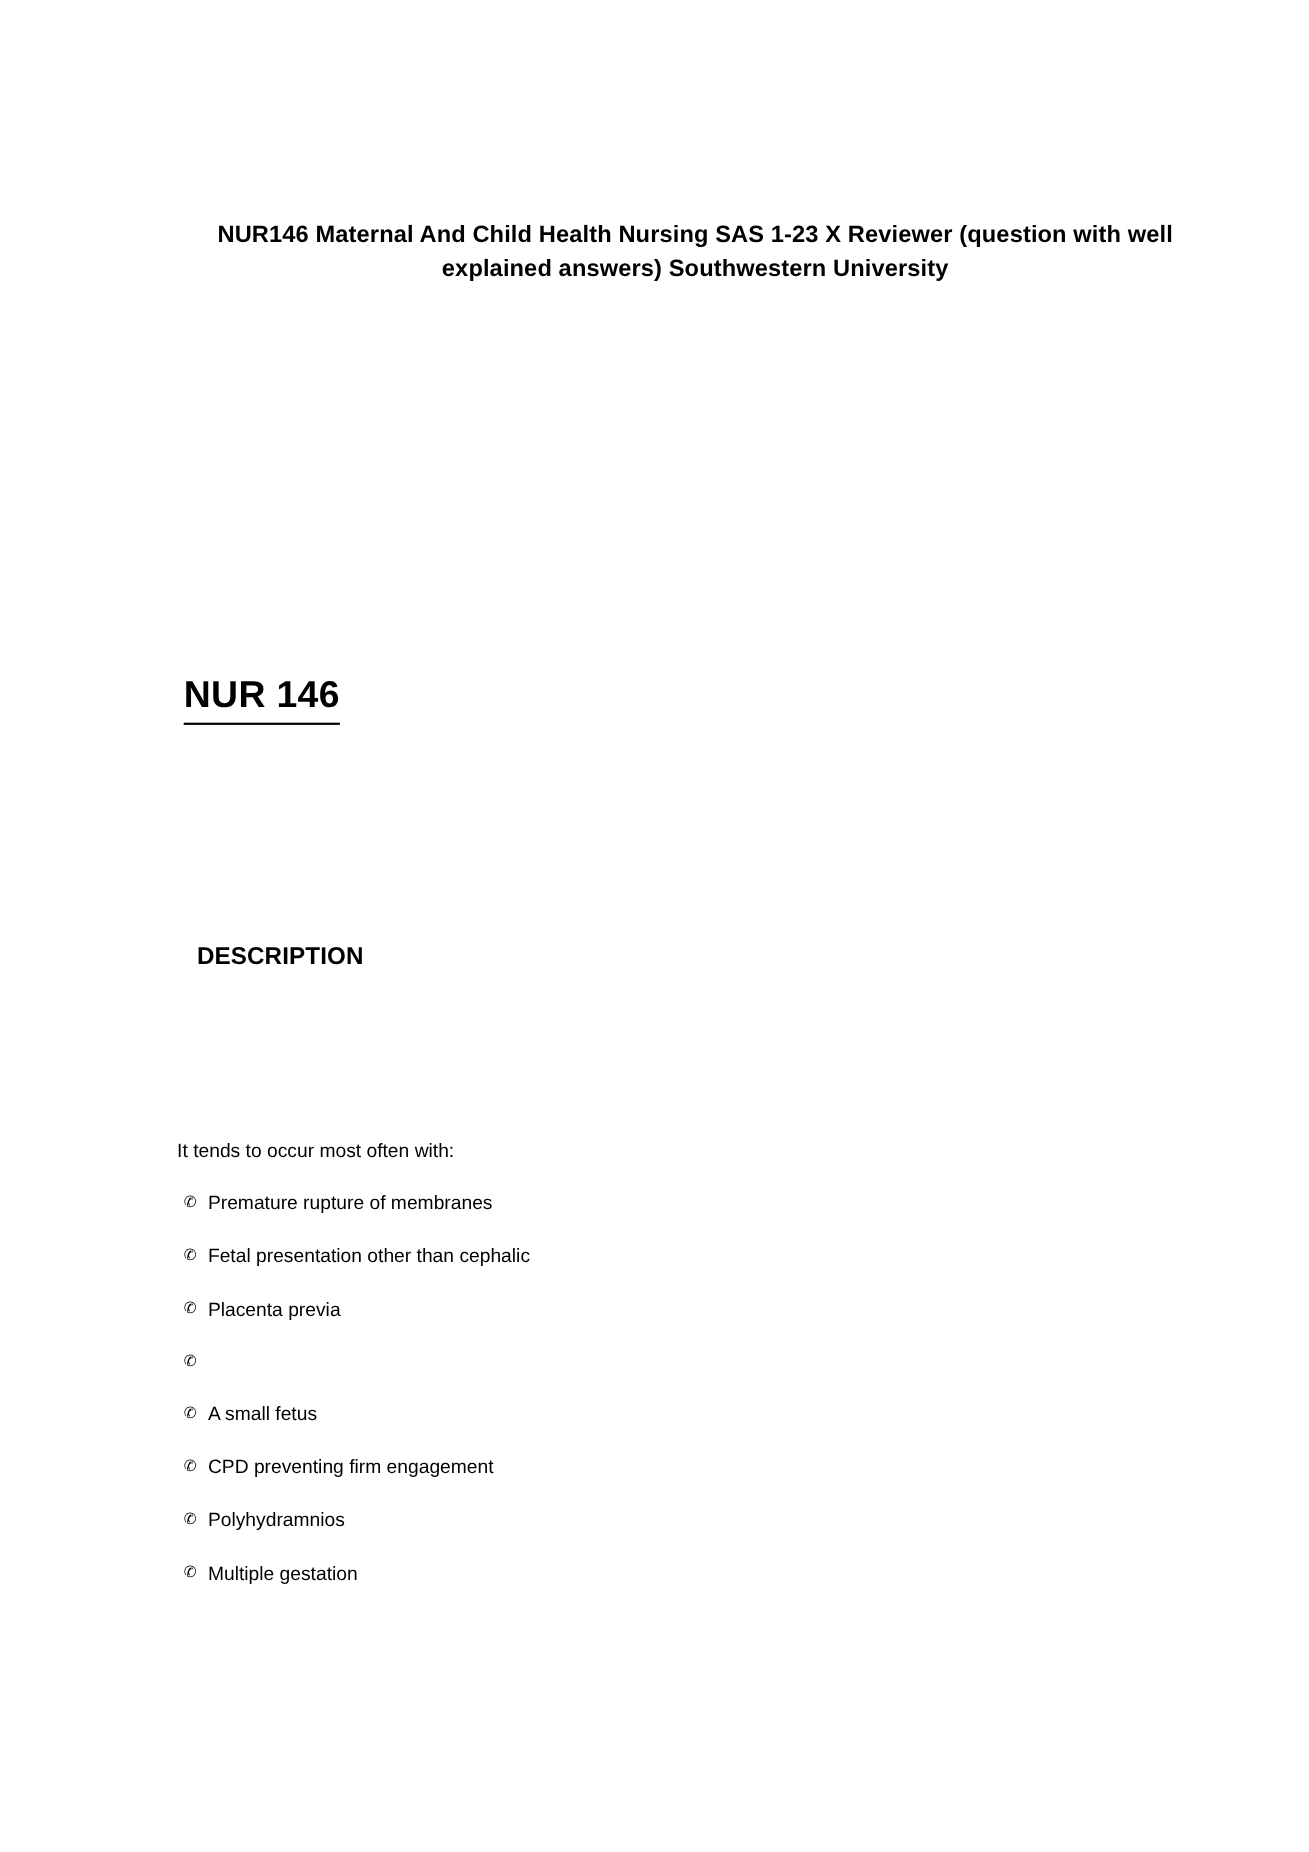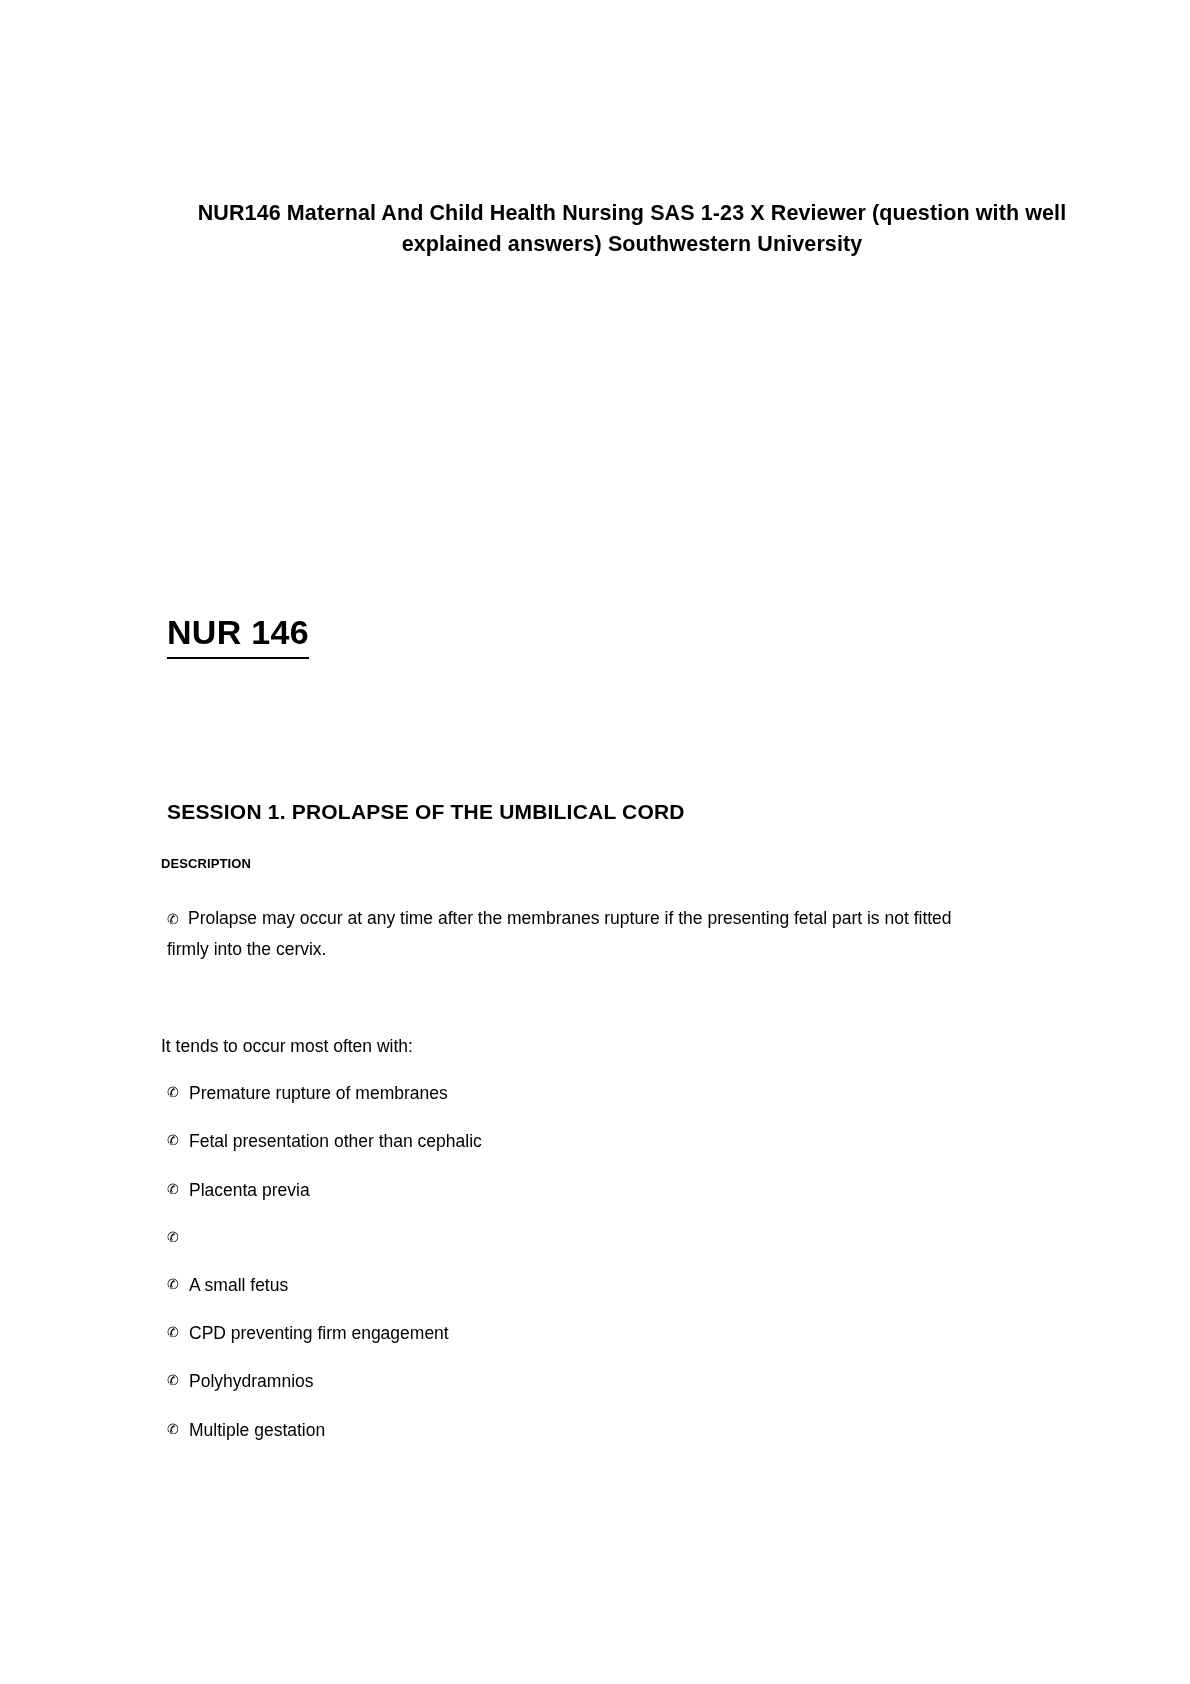--- a/index.html
+++ b/index.html
@@ -48,23 +48,23 @@
   .session-heading {
     position: absolute;
     left: 130px;
     top: 800px;
     font-size: 21px;
     font-weight: bold;
     letter-spacing: 0.2px;
   }
   .sub-heading {
     position: absolute;
-    left: 124px;
+    left: 142px;
     top: 856px;
-    font-size: 13px;
+    font-size: 22px;
     font-weight: bold;
     letter-spacing: 0.1px;
   }
   .description-para {
     position: absolute;
     left: 130px;
     top: 903px;
     width: 830px;
     font-size: 17.5px;
     line-height: 1.75;
@@ -112,27 +112,23 @@
 </style>
 </head>
 <body>
 
 <div class="page">
 
   <div class="doc-title">NUR146 Maternal And Child Health Nursing SAS 1-23 X Reviewer (question with well explained answers) Southwestern University</div>
 
   <div class="course-code">NUR 146</div>
 
-  <div class="session-heading">SESSION 1. PROLAPSE OF THE UMBILICAL CORD</div>
 
   <div class="sub-heading">DESCRIPTION</div>
 
-  <div class="description-para">
-    <span class="inline-mark">✆</span><span>Prolapse may occur at any time after the membranes rupture if the presenting fetal part is not fitted firmly into the cervix.</span>
-  </div>
 
   <div class="lead-in">It tends to occur most often with:</div>
 
   <ul class="bullet-list">
     <li class="bullet-item">
       <span class="bullet-mark">✆</span>
       <span class="bullet-text">Premature rupture of membranes</span>
     </li>
     <li class="bullet-item">
       <span class="bullet-mark">✆</span>

